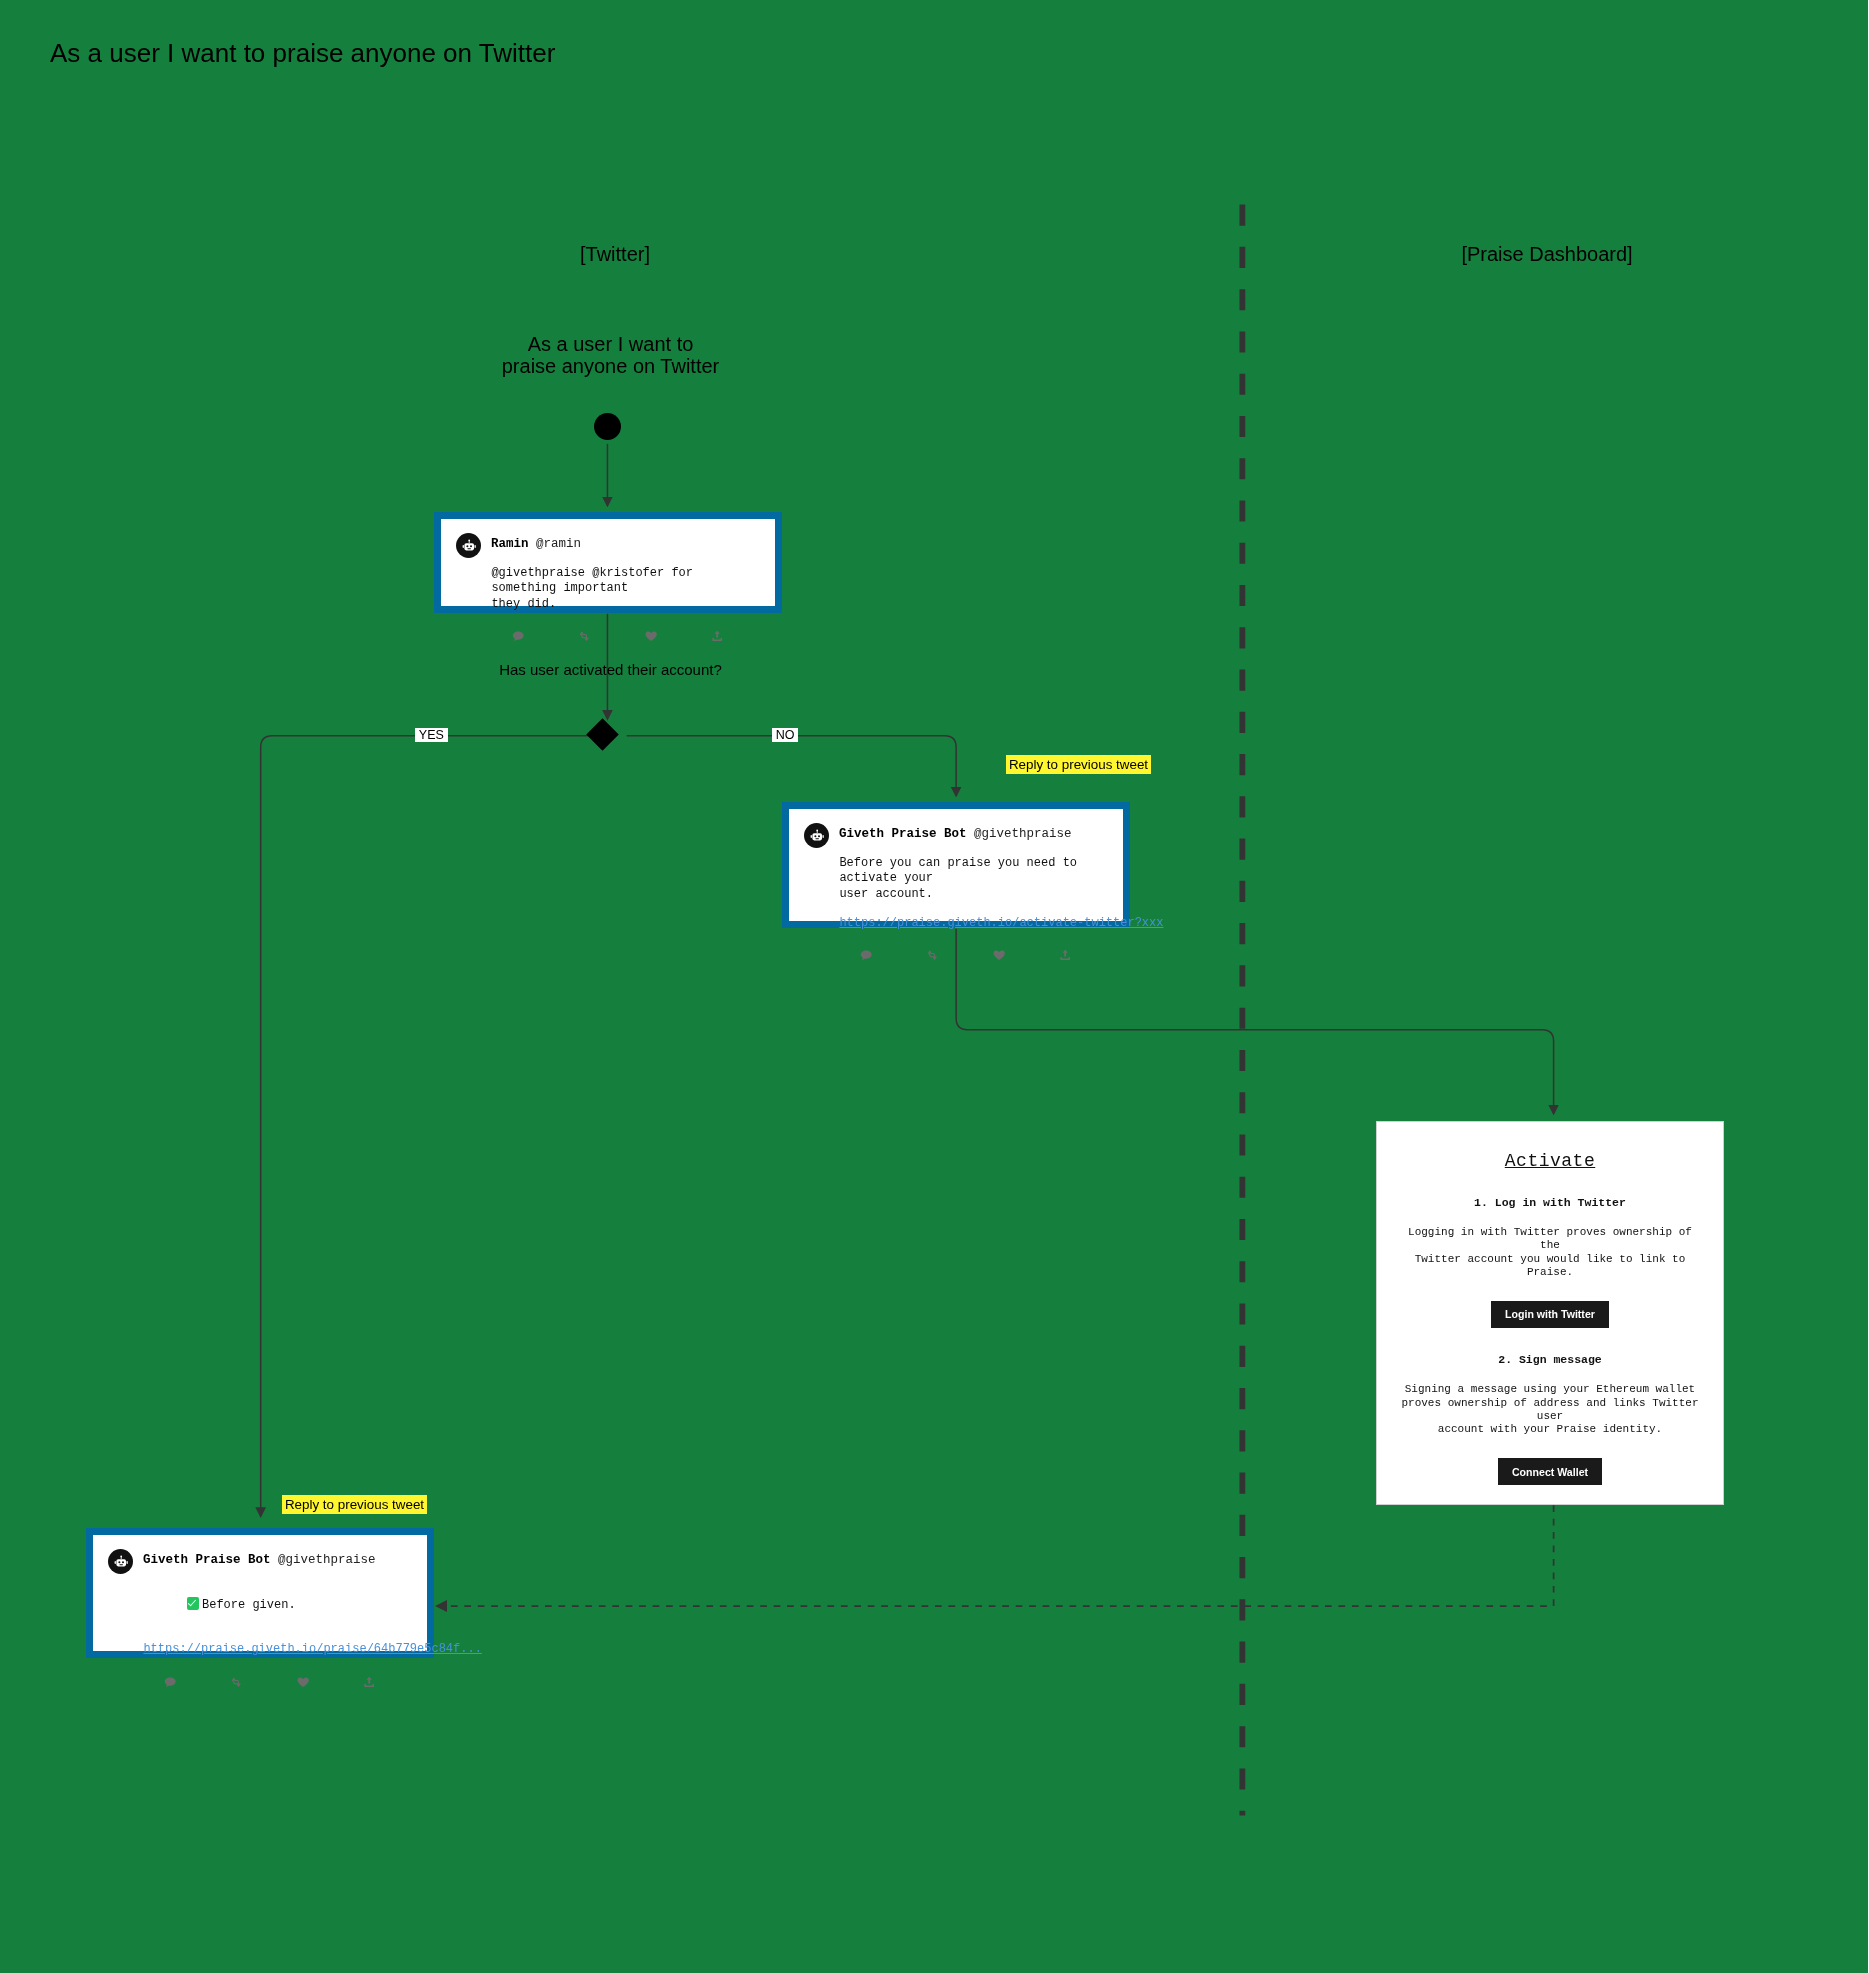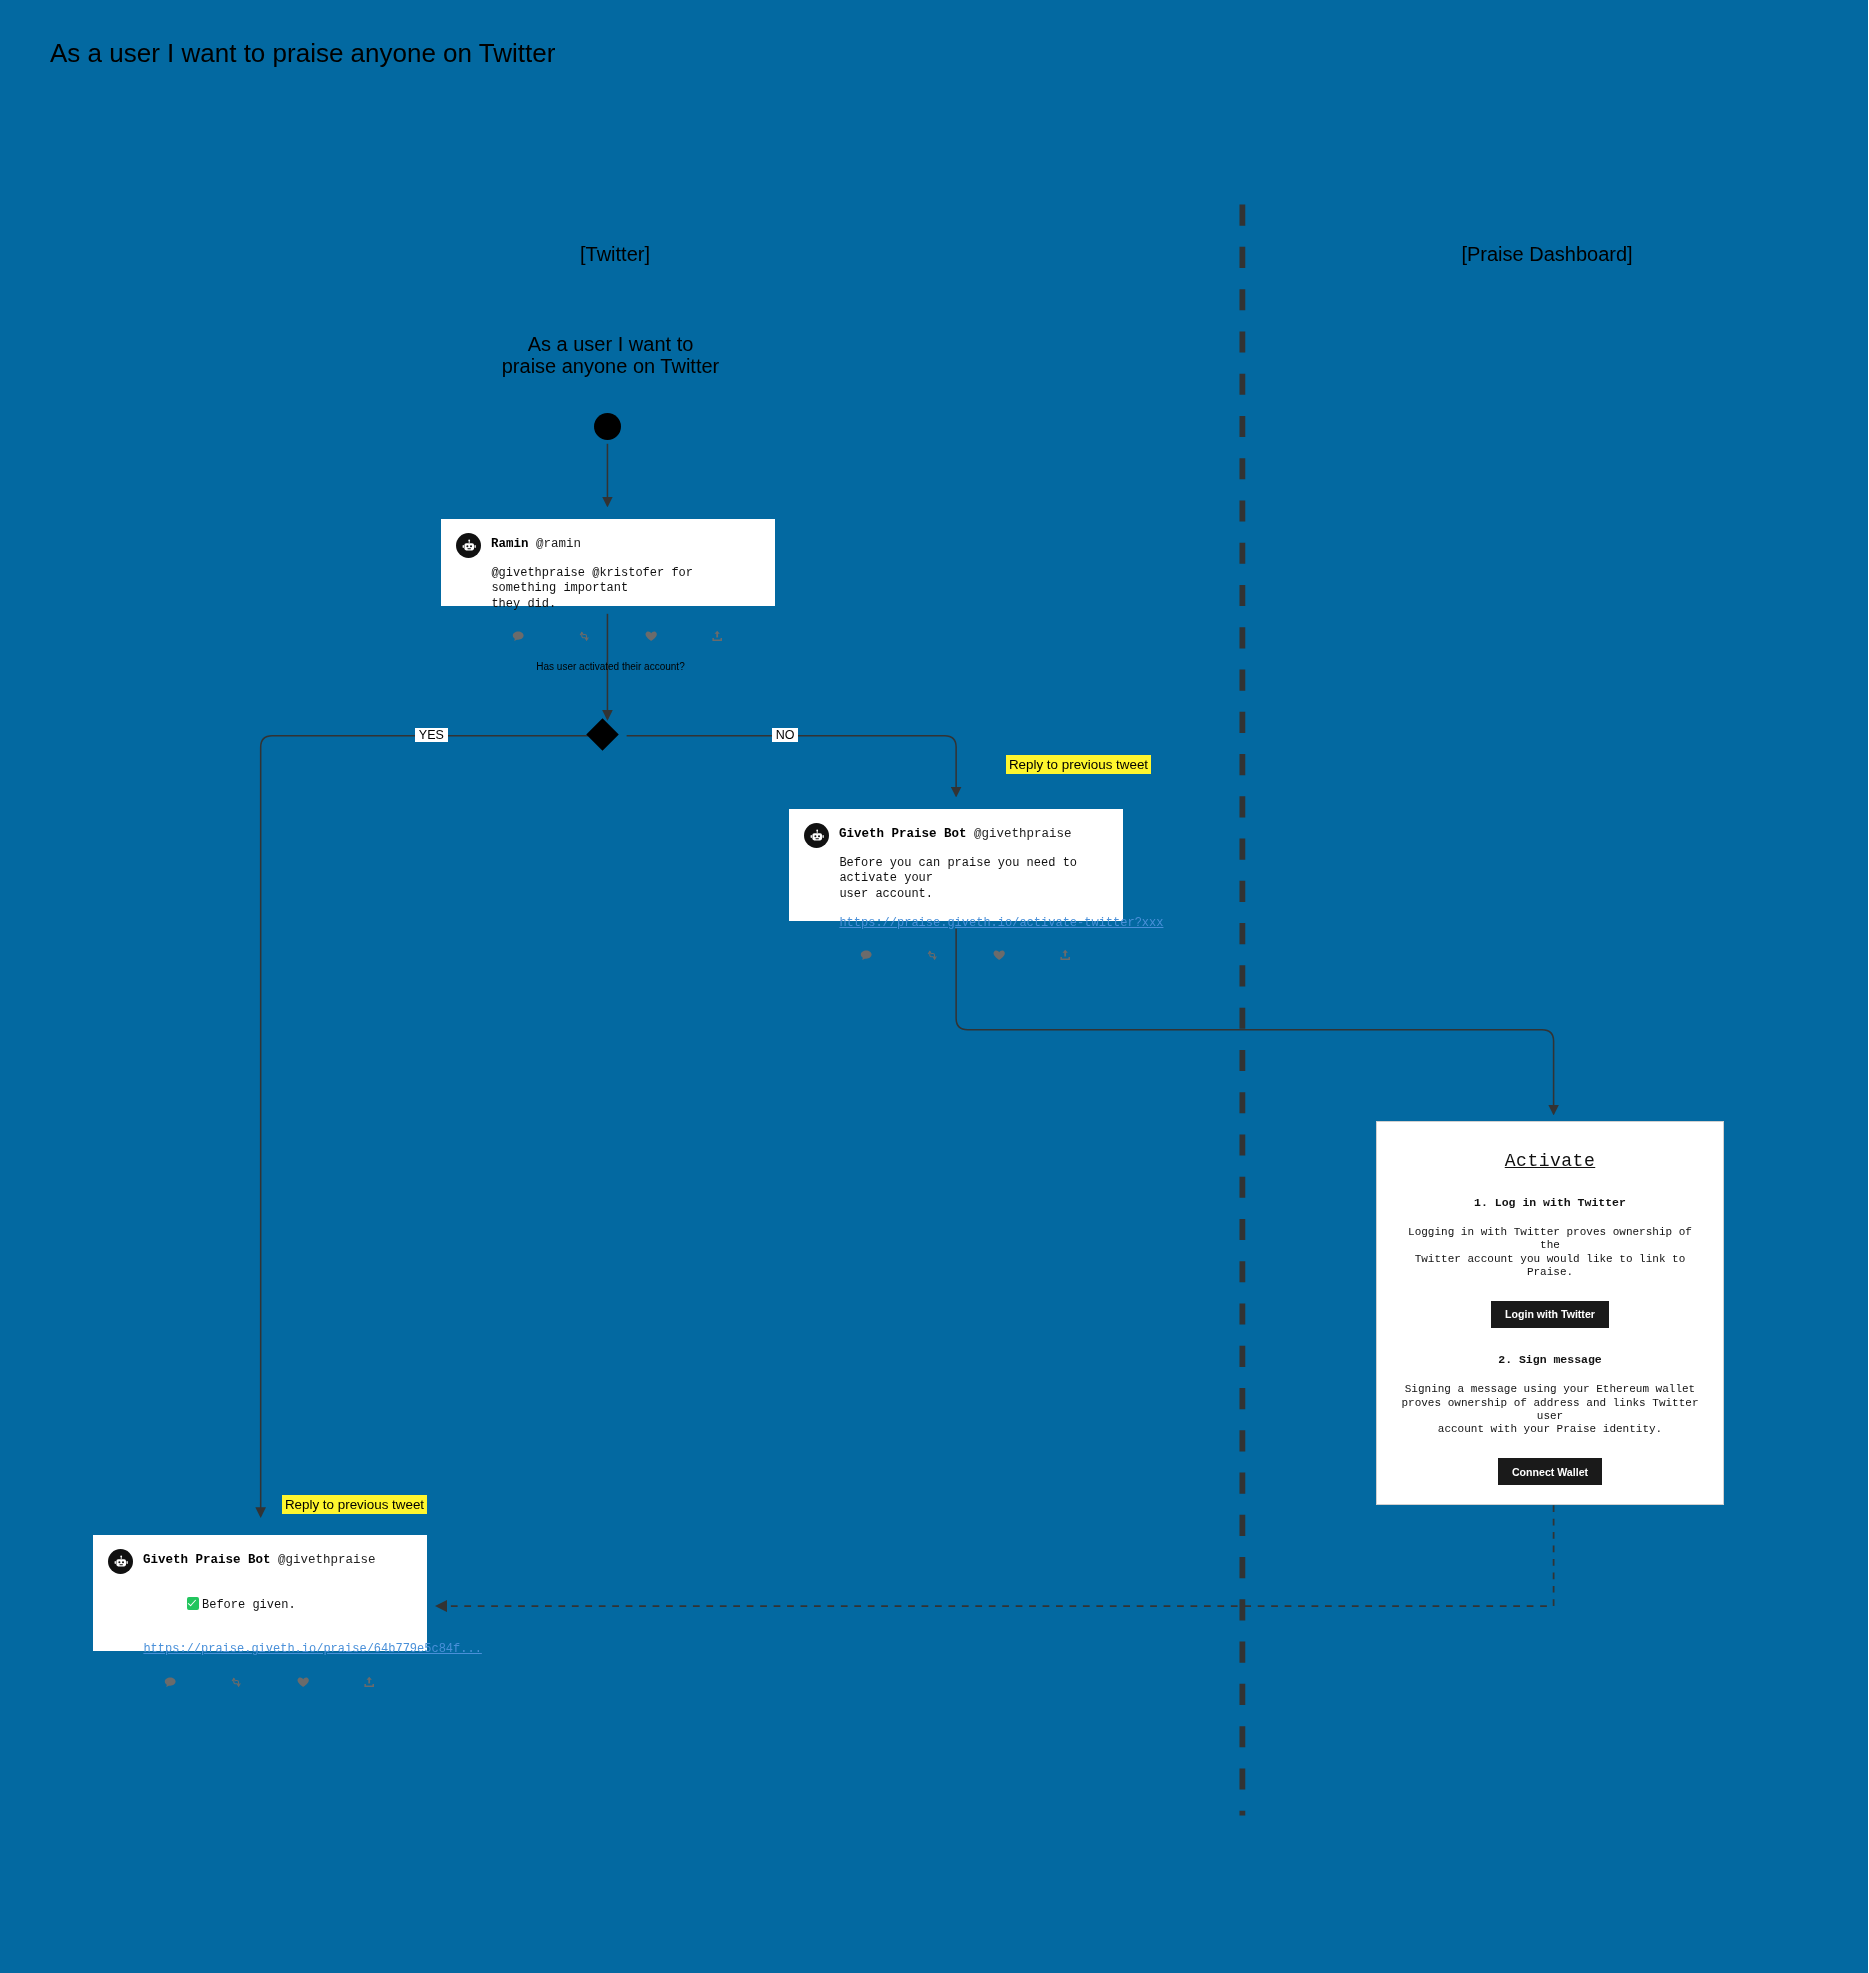--- a/index.html
+++ b/index.html
@@ -8,21 +8,21 @@
     background: #ffffff;
   }
   body {
     font-family: "Liberation Sans", sans-serif;
     color: #000000;
   }
   #canvas {
     position: relative;
     width: 1868px;
     height: 1973px;
-    background: #0369a1;
+    background: #15803d;
     overflow: hidden;
   }
   #edges {
     position: absolute;
     left: 0;
     top: 0;
     width: 1870px;
     height: 1973px;
     pointer-events: none;
   }
@@ -67,21 +67,21 @@
     border-radius: 50%;
     background: #000000;
   }
 
   
   .decision-question {
     left: 447px;
     top: 661px;
     width: 327px;
     text-align: center;
-    font-size: 10px;
+    font-size: 15px;
     color: #000;
     white-space: nowrap;
   }
   .diamond {
     left: 591px;
     top: 723px;
     width: 23px;
     height: 23px;
     background: #000000;
     transform: rotate(45deg);

